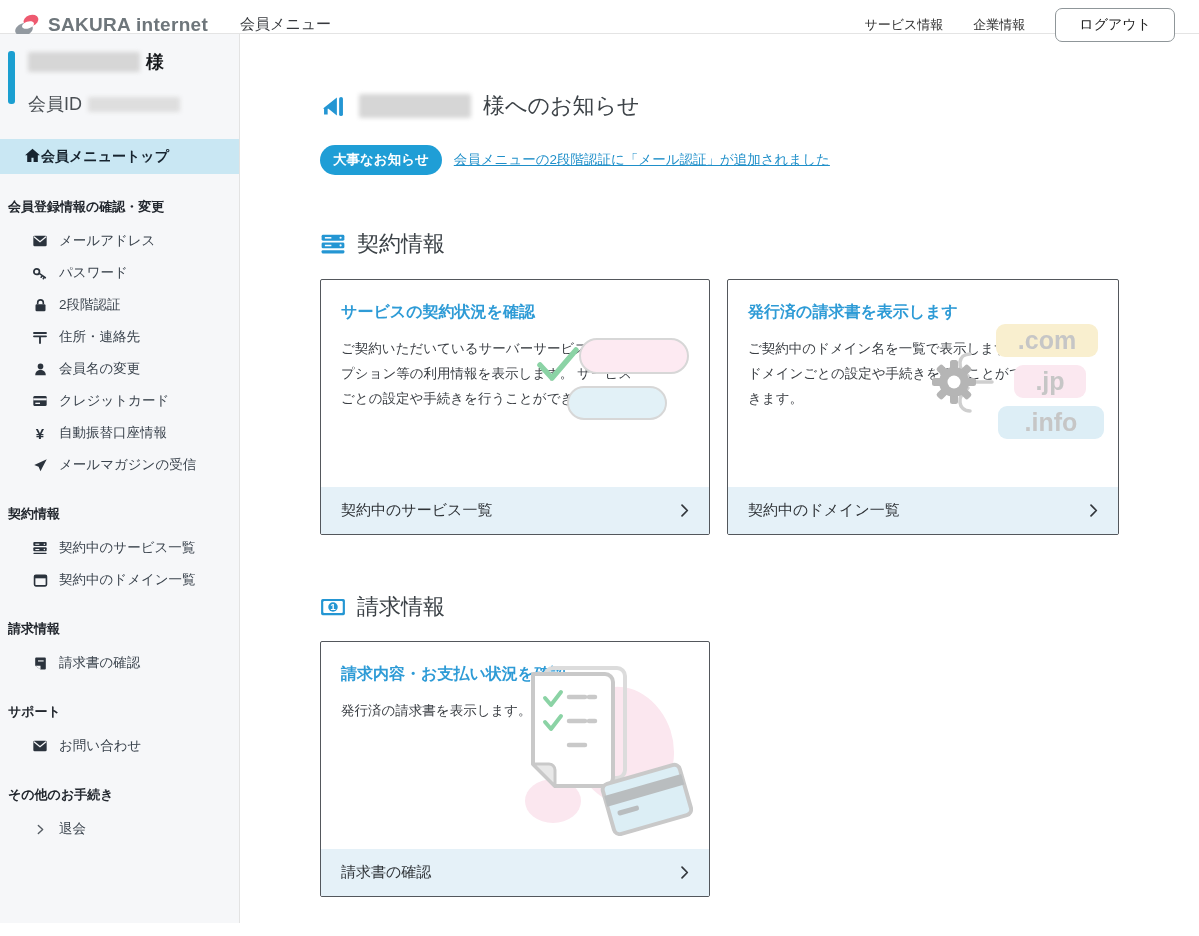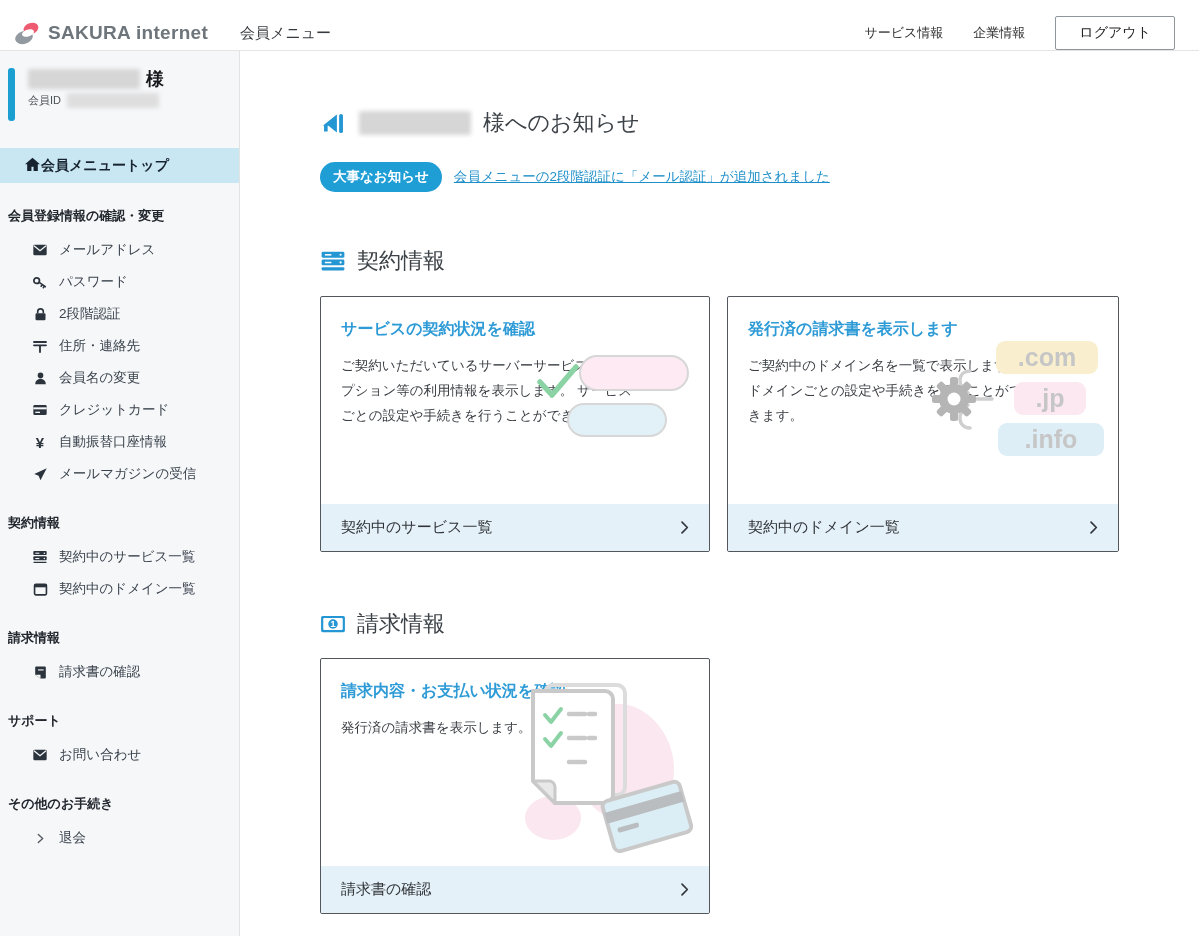--- a/index.html
+++ b/index.html
@@ -1,46 +1,46 @@
 <!DOCTYPE html>
 <html><head>
 <meta charset="utf-8">
 <style>
   * { margin:0; padding:0; box-sizing:border-box; }
   html,body { width:1199px; height:936px; overflow:hidden;
     font-family:"Liberation Sans","DejaVu Sans",sans-serif; background:#fff; color:#333; }
 
   
-  .header { height:51px; background:#fff; border-bottom:1px solid #e4e4e4;
+  .header { height:34px; background:#fff; border-bottom:1px solid #e4e4e4;
     display:flex; align-items:center; padding:16px 24px 0 14px; }
   .brand { display:flex; align-items:center; gap:8px; cursor:pointer; }
   .brand-name { font-size:19px; font-weight:bold; color:#6e767b; letter-spacing:.3px; }
   .app-title { font-size:15px; color:#36393d; margin-left:32px; }
   .header-right { margin-left:auto; display:flex; align-items:center; }
   .header-link { font-size:13px; color:#333; margin-right:30px; cursor:pointer; }
-  .logout-btn { background:#fff; border:1px solid #8f9699; border-radius:2px;
+  .logout-btn { background:#fff; border:1px solid #8f9699; border-radius:7px;
     padding:7px 23px; font-size:14px; color:#222; cursor:pointer;
     font-family:inherit; }
 
   
   .app { display:flex; height:889px; }
 
   
   .sidebar { width:240px; background:#f6f7f9; border-right:1px solid #e3e3e3;
     padding-top:16px; flex-shrink:0; }
   .user-block { position:relative; margin-left:8px; padding-left:20px; min-height:58px; }
   .user-accent { position:absolute; left:0; top:1px; width:7px; height:53px;
     background:#1b9fd1; border-radius:3px; }
   .user-name-row { display:flex; align-items:center; gap:6px; }
   .blur-chip { display:inline-block; background:#d6d6d6; border-radius:2px; filter:blur(2px); }
   .name-blur { width:112px; height:20px; }
   .id-blur { width:92px; height:15px; background:#dedede; }
   .user-suffix { font-size:18px; font-weight:bold; color:#16191c; }
-  .user-id-row { margin-top:2px; display:flex; align-items:center; gap:6px;
-    font-size:11px; color:#4a4f54; }
+  .user-id-row { margin-top:18px; display:flex; align-items:center; gap:6px;
+    font-size:18px; color:#4a4f54; }
   .active-item { margin-top:23px; height:35px; background:#c9e7f3;
     display:flex; align-items:center; padding-left:24px;
     font-size:14px; font-weight:bold; color:#17242f; cursor:pointer; }
   .side-section { margin-top:24px; }
   .side-heading { padding-left:8px; font-size:13px; font-weight:bold; color:#22272e;
     margin-bottom:9px; }
   .side-item { height:32px; display:flex; align-items:center; gap:11px;
     padding-left:32px; font-size:13.5px; color:#3a434d; cursor:pointer; }
   .side-item .icn { width:16px; height:16px; display:inline-flex; align-items:center;
     justify-content:center; flex-shrink:0; }

